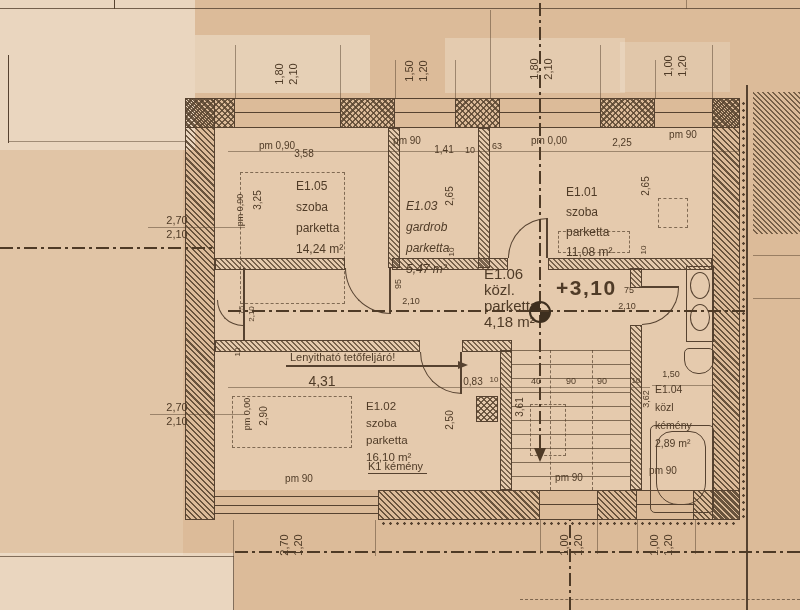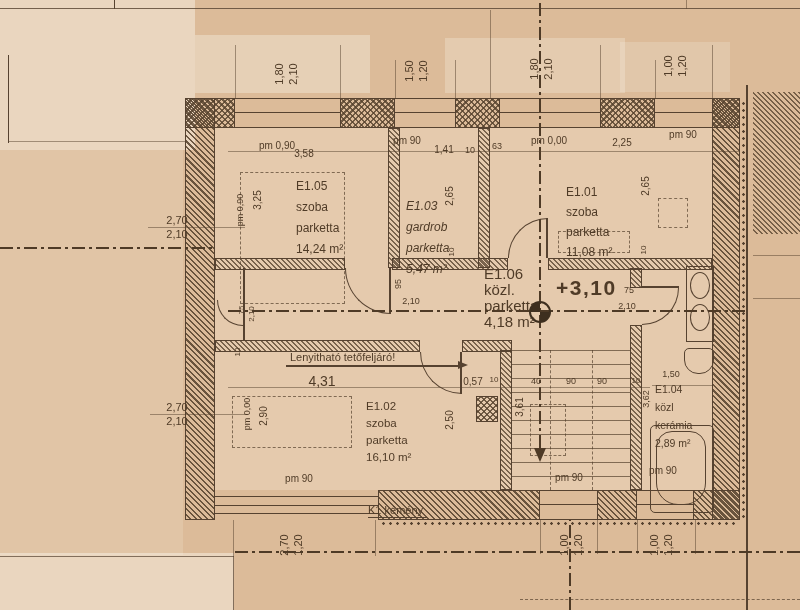--- a/index.html
+++ b/index.html
@@ -197,26 +197,26 @@
   </div>
   <div class="rl" style="left:366px;top:398px;font-size:11.5px;line-height:17px;">
     <div>E1.02</div>
     <div>szoba</div>
     <div>parketta</div>
     <div>16,10 m²</div>
   </div>
   <div class="rl" style="left:655px;top:380px;font-size:10.5px;line-height:18px;z-index:20;">
     <div>E1.04</div>
     <div>közl</div>
-    <div>kerámia</div>
+    <div>kémény</div>
     <div>2,89 m²</div>
   </div>
 
   <div class="dim" style="left:290px;top:351px;font-size:11px;z-index:20;">Lenyitható tetőfeljáró!</div>
-  <div class="dim" style="left:368px;top:460px;font-size:11px;border-bottom:1.5px solid #564230;padding:0 4px 1px 0;margin-top:44px;">K1 kémény</div>
+  <div class="dim" style="left:368px;top:460px;font-size:11px;border-bottom:1.5px solid #564230;padding:0 4px 1px 0;">K1 kémény</div>
 
   <div class="a" style="left:0;top:0;width:800px;height:610px;pointer-events:none;z-index:25;">
       <div class="dim" style="left: 279px; top: 74px; font-size: 11px; transform: translate(-50%, -50%) rotate(-90deg);">1,80</div>
       <div class="dim" style="left: 293px; top: 74px; font-size: 11px; transform: translate(-50%, -50%) rotate(-90deg);">2,10</div>
       <div class="dim" style="left: 409px; top: 71px; font-size: 11px; transform: translate(-50%, -50%) rotate(-90deg);">1,50</div>
       <div class="dim" style="left: 423px; top: 71px; font-size: 11px; transform: translate(-50%, -50%) rotate(-90deg);">1,20</div>
       <div class="dim" style="left: 534px; top: 69px; font-size: 11px; transform: translate(-50%, -50%) rotate(-90deg);">1,80</div>
       <div class="dim" style="left: 548px; top: 69px; font-size: 11px; transform: translate(-50%, -50%) rotate(-90deg);">2,10</div>
       <div class="dim" style="left: 668px; top: 66px; font-size: 11px; transform: translate(-50%, -50%) rotate(-90deg);">1,00</div>
       <div class="dim" style="left: 682px; top: 66px; font-size: 11px; transform: translate(-50%, -50%) rotate(-90deg);">1,20</div>
@@ -242,21 +242,21 @@
       <div class="dim" style="left: 237px; top: 352px; font-size: 8px; transform: translate(-50%, -50%) rotate(-90deg);">10</div>
       <div class="dim" style="left: 398px; top: 284px; font-size: 9px; transform: translate(-50%, -50%) rotate(-90deg);">95</div>
       <div class="dim" style="left: 411px; top: 301px; font-size: 9px; transform: translate(-50%, -50%);">2,10</div>
       <div class="dim" style="left: 629px; top: 290px; font-size: 9px; transform: translate(-50%, -50%);">75</div>
       <div class="dim" style="left: 627px; top: 306px; font-size: 9px; transform: translate(-50%, -50%);">2,10</div>
       <div class="dim" style="left: 177px; top: 407px; font-size: 11px; transform: translate(-50%, -50%);">2,70</div>
       <div class="dim" style="left: 177px; top: 421px; font-size: 11px; transform: translate(-50%, -50%);">2,10</div>
       <div class="dim" style="left: 247px; top: 414px; font-size: 9px; transform: translate(-50%, -50%) rotate(-90deg);">pm 0,00</div>
       <div class="dim" style="left: 263px; top: 416px; font-size: 10px; transform: translate(-50%, -50%) rotate(-90deg);">2,90</div>
       <div class="dim" style="left: 322px; top: 381px; font-size: 14px; transform: translate(-50%, -50%);">4,31</div>
-      <div class="dim" style="left: 473px; top: 381px; font-size: 10px; transform: translate(-50%, -50%);">0,57</div>
+      <div class="dim" style="left: 473px; top: 381px; font-size: 10px; transform: translate(-50%, -50%);">0,83</div>
       <div class="dim" style="left: 494px; top: 379px; font-size: 8px; transform: translate(-50%, -50%);">10</div>
       <div class="dim" style="left: 449px; top: 420px; font-size: 10px; transform: translate(-50%, -50%) rotate(-90deg);">2,50</div>
       <div class="dim" style="left: 519px; top: 407px; font-size: 10px; transform: translate(-50%, -50%) rotate(-90deg);">3,61</div>
       <div class="dim" style="left: 536px; top: 381px; font-size: 9px; transform: translate(-50%, -50%);">40</div>
       <div class="dim" style="left: 571px; top: 381px; font-size: 9px; transform: translate(-50%, -50%);">90</div>
       <div class="dim" style="left: 602px; top: 381px; font-size: 9px; transform: translate(-50%, -50%);">90</div>
       <div class="dim" style="left: 636px; top: 380px; font-size: 8px; transform: translate(-50%, -50%);">10</div>
       <div class="dim" style="left: 646px; top: 399px; font-size: 9px; transform: translate(-50%, -50%) rotate(-90deg);">3,62</div>
       <div class="dim" style="left: 671px; top: 374px; font-size: 9px; transform: translate(-50%, -50%);">1,50</div>
       <div class="dim" style="left: 299px; top: 478px; font-size: 10px; transform: translate(-50%, -50%);">pm 90</div>

